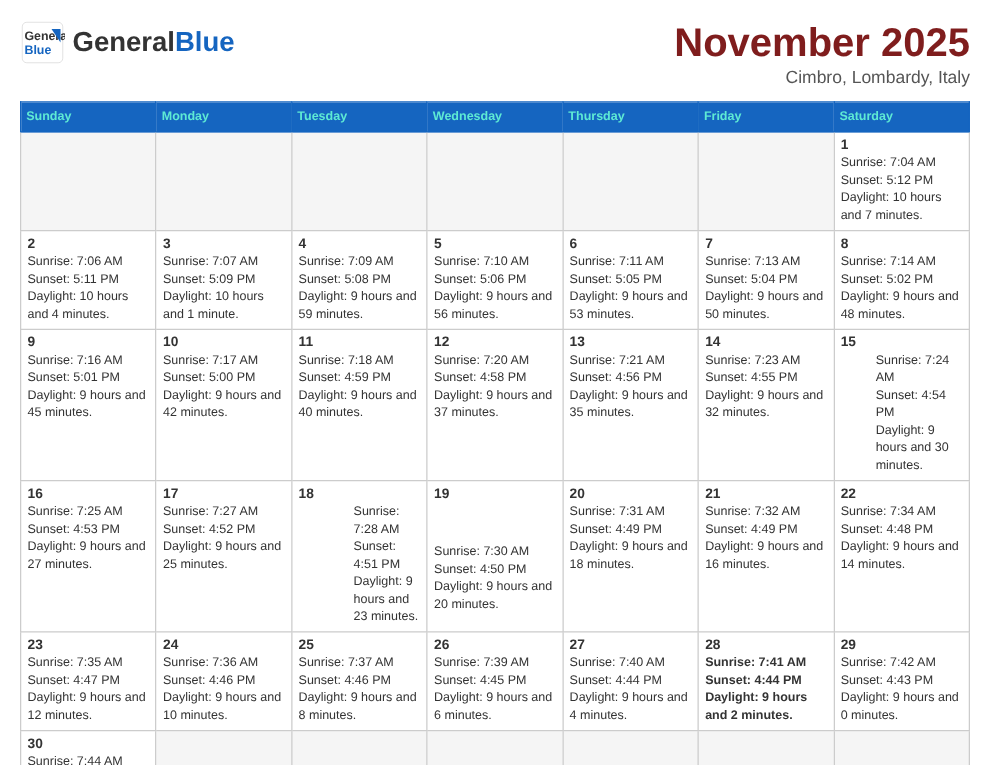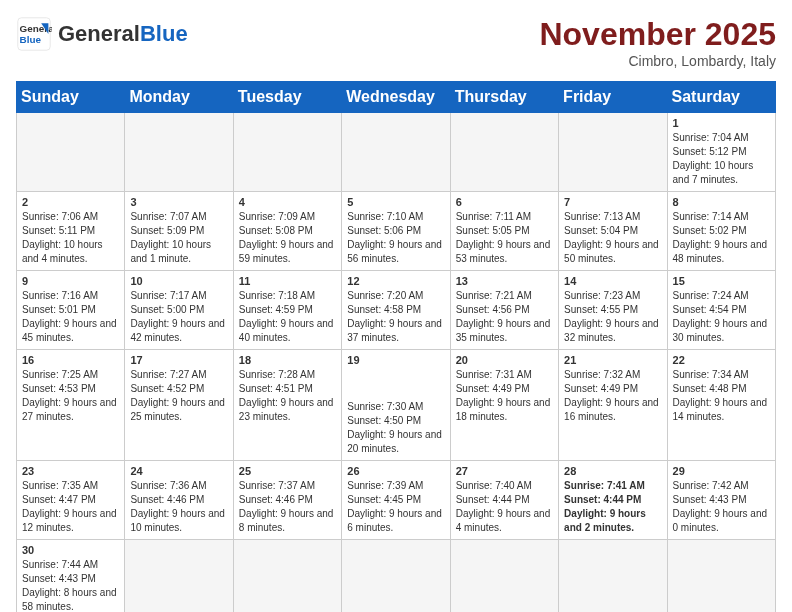--- a/index.html
+++ b/index.html
@@ -37,22 +37,22 @@
       font-size: 14px;
       color: #555;
     }
     .calendar {
       width: 100%;
       border-collapse: collapse;
       border: 1px solid #ccc;
     }
     .calendar th {
       background: #1565c0;
-      color: #ffffff;
-      font-size: 16px;
+      color: #5eead4;
+      font-size: 10px;
       font-weight: bold;
       padding: 6px 4px;
       text-align: left;
       border: 1px solid #1565c0;
     }
     .calendar td {
       border: 1px solid #ccc;
       vertical-align: top;
       padding: 4px 5px;
       font-size: 10px;
@@ -204,41 +204,41 @@
 Daylight: 9 hours and 35 minutes.</div>
         </td>
         <td>
           <div class="day-number">14</div>
           <div class="day-info" style="white-space: pre-line;">Sunrise: 7:23 AM
 Sunset: 4:55 PM
 Daylight: 9 hours and 32 minutes.</div>
         </td>
         <td>
           <div class="day-number">15</div>
-          <div class="day-info" style="white-space: pre-line;">Sunrise: 7:24 AM
+          <div class="day-info" style="white-space: pre-line; margin-left: 28px;">Sunrise: 7:24 AM
 Sunset: 4:54 PM
 Daylight: 9 hours and 30 minutes.</div>
         </td>
       </tr>
       <tr class="week-row">
         <td>
           <div class="day-number">16</div>
           <div class="day-info" style="white-space: pre-line;">Sunrise: 7:25 AM
 Sunset: 4:53 PM
 Daylight: 9 hours and 27 minutes.</div>
         </td>
         <td>
           <div class="day-number">17</div>
           <div class="day-info" style="white-space: pre-line;">Sunrise: 7:27 AM
 Sunset: 4:52 PM
 Daylight: 9 hours and 25 minutes.</div>
         </td>
         <td>
           <div class="day-number">18</div>
-          <div class="day-info" style="white-space: pre-line;">Sunrise: 7:28 AM
+          <div class="day-info" style="white-space: pre-line; margin-left: 44px;">Sunrise: 7:28 AM
 Sunset: 4:51 PM
 Daylight: 9 hours and 23 minutes.</div>
         </td>
         <td>
           <div class="day-number">19</div>
           <div class="day-info" style="white-space: pre-line; margin-top: 34px;">Sunrise: 7:30 AM
 Sunset: 4:50 PM
 Daylight: 9 hours and 20 minutes.</div>
         </td>
         <td>

